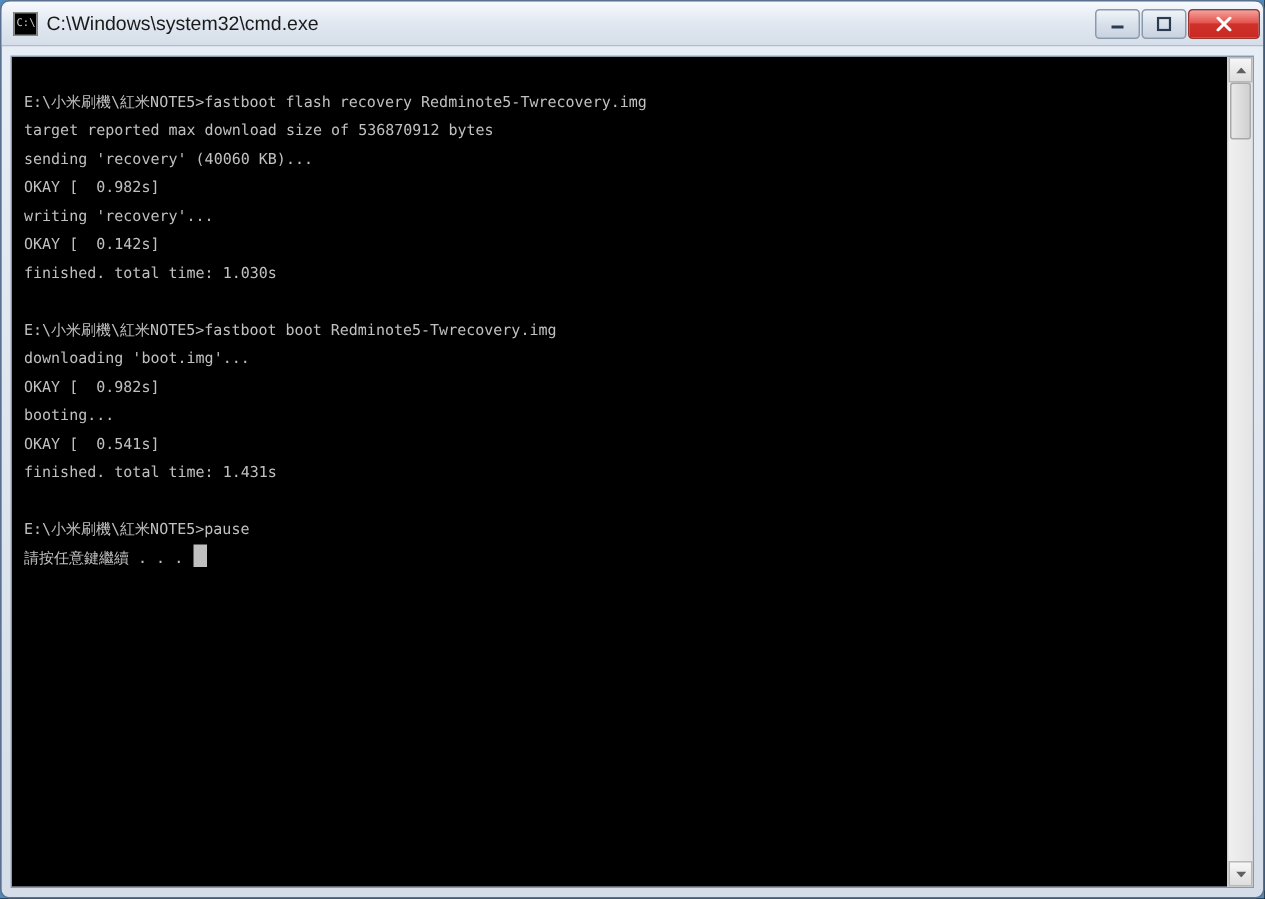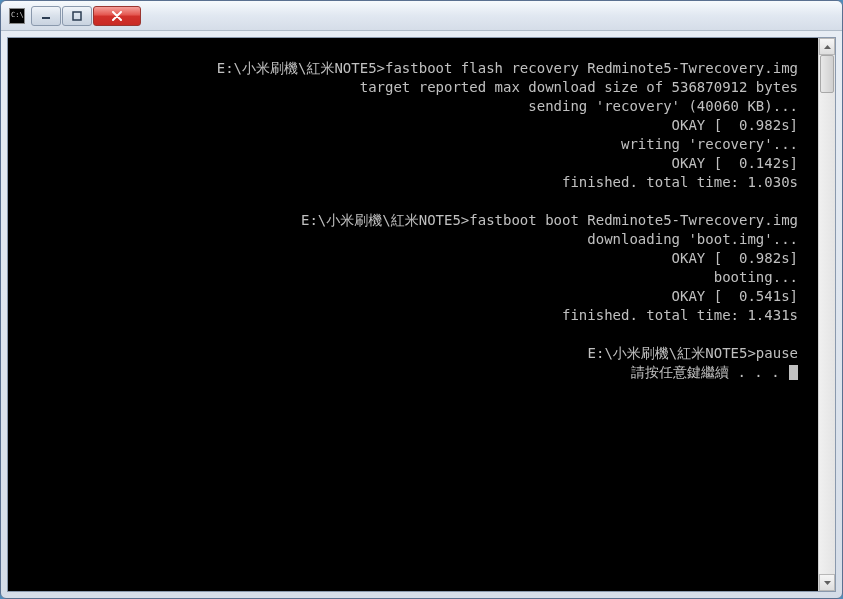--- a/index.html
+++ b/index.html
@@ -87,26 +87,25 @@
       background: #fff;
       border: 1px solid #8a99ad;
       display: flex;
       position: relative;
     }
     .console {
       flex: 1;
       background: #000;
       color: #c0c0c0;
       font-family: "Lucida Console", "Consolas", monospace;
-      font-size: 14px;
+      font-size: 10px;
       line-height: 19px;
-      padding: 2px 20px;
+      padding: 2px 8px;
       white-space: pre;
       overflow: hidden;
-      text-align: right;
     }
     .console .line { min-height: 19px; }
     .cursor {
       display: inline-block;
       width: 9px;
       height: 15px;
       background: #c0c0c0;
       vertical-align: text-bottom;
       margin-left: 1px;
     }
@@ -141,20 +140,21 @@
       border-radius: 2px;
       cursor: pointer;
     }
   </style>
 </head>
 <body>
 
 <div class="window">
   <div class="titlebar">
     <div class="title-icon"></div>
+    <div class="title-text">C:\Windows\system32\cmd.exe</div>
     <div class="window-controls">
       <div class="win-btn">
         <svg width="10" height="10" viewBox="0 0 10 10">
           <rect x="1" y="6" width="8" height="2" fill="#2b3c52"></rect>
         </svg>
       </div>
       <div class="win-btn">
         <svg width="10" height="10" viewBox="0 0 10 10">
           <rect x="1" y="1" width="8" height="8" fill="none" stroke="#2b3c52" stroke-width="1.5"></rect>
         </svg>

